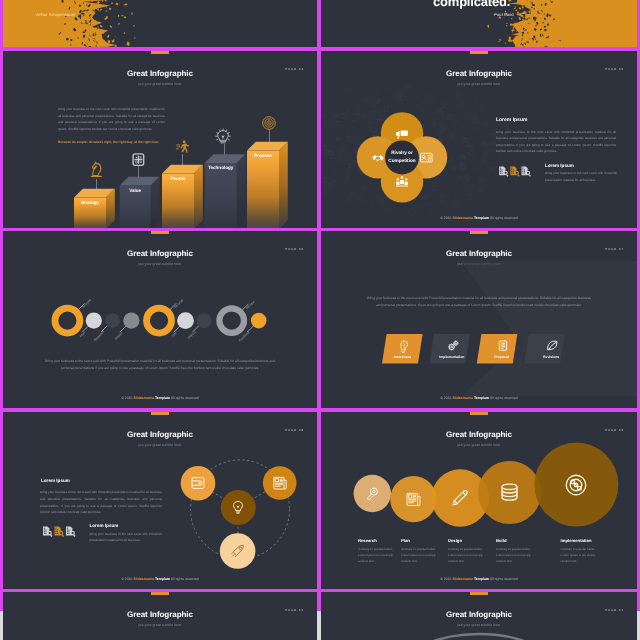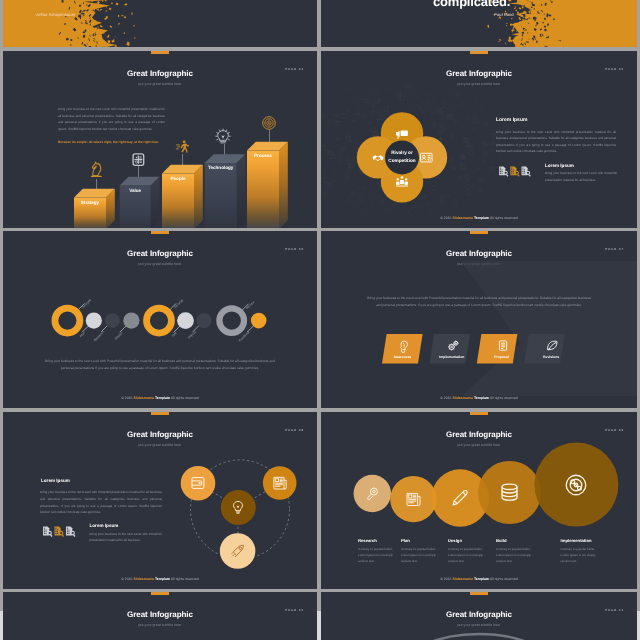--- a/index.html
+++ b/index.html
@@ -1,17 +1,17 @@
 <!DOCTYPE html>
 <html><head>
 <meta charset="utf-8">
 <style>
 html,body{margin:0;padding:0;background:#d9dadd;width:640px;height:640px;overflow:hidden;
   font-family:"Liberation Sans",sans-serif;-webkit-font-smoothing:antialiased;text-rendering:geometricPrecision;}
-#grid{position:absolute;left:0;top:0;width:640px;height:611px;background:#a3a3a3;}
+#grid{position:absolute;left:0;top:0;width:640px;height:611px;background:#d946ef;}
 .slide{position:absolute;background:#2e323c;overflow:hidden;}
 .col0{left:3px;width:314px;}
 .col1{left:321px;width:316px;}
 .toptab{position:absolute;left:50%;top:0;margin-left:-9px;width:18px;height:3px;background:#e2922c;}
 .title{position:absolute;left:0;right:0;top:17.5px;text-align:center;color:#ffffff;font-weight:bold;font-size:8px;letter-spacing:-0.05px;}
 .subtitle{position:absolute;left:0;right:0;top:31px;text-align:center;color:#83878f;font-size:3.6px;}
 .pagenum{position:absolute;right:13px;top:15.5px;color:#a7aab1;font-size:3px;letter-spacing:.9px;font-weight:bold;}
 .footer{position:absolute;left:0;right:0;bottom:8px;text-align:center;font-size:3.5px;color:#a9acb3;}
 .footer b{color:#ffffff;font-weight:bold;}
 .footer .o{color:#e2922c;font-weight:bold;}

